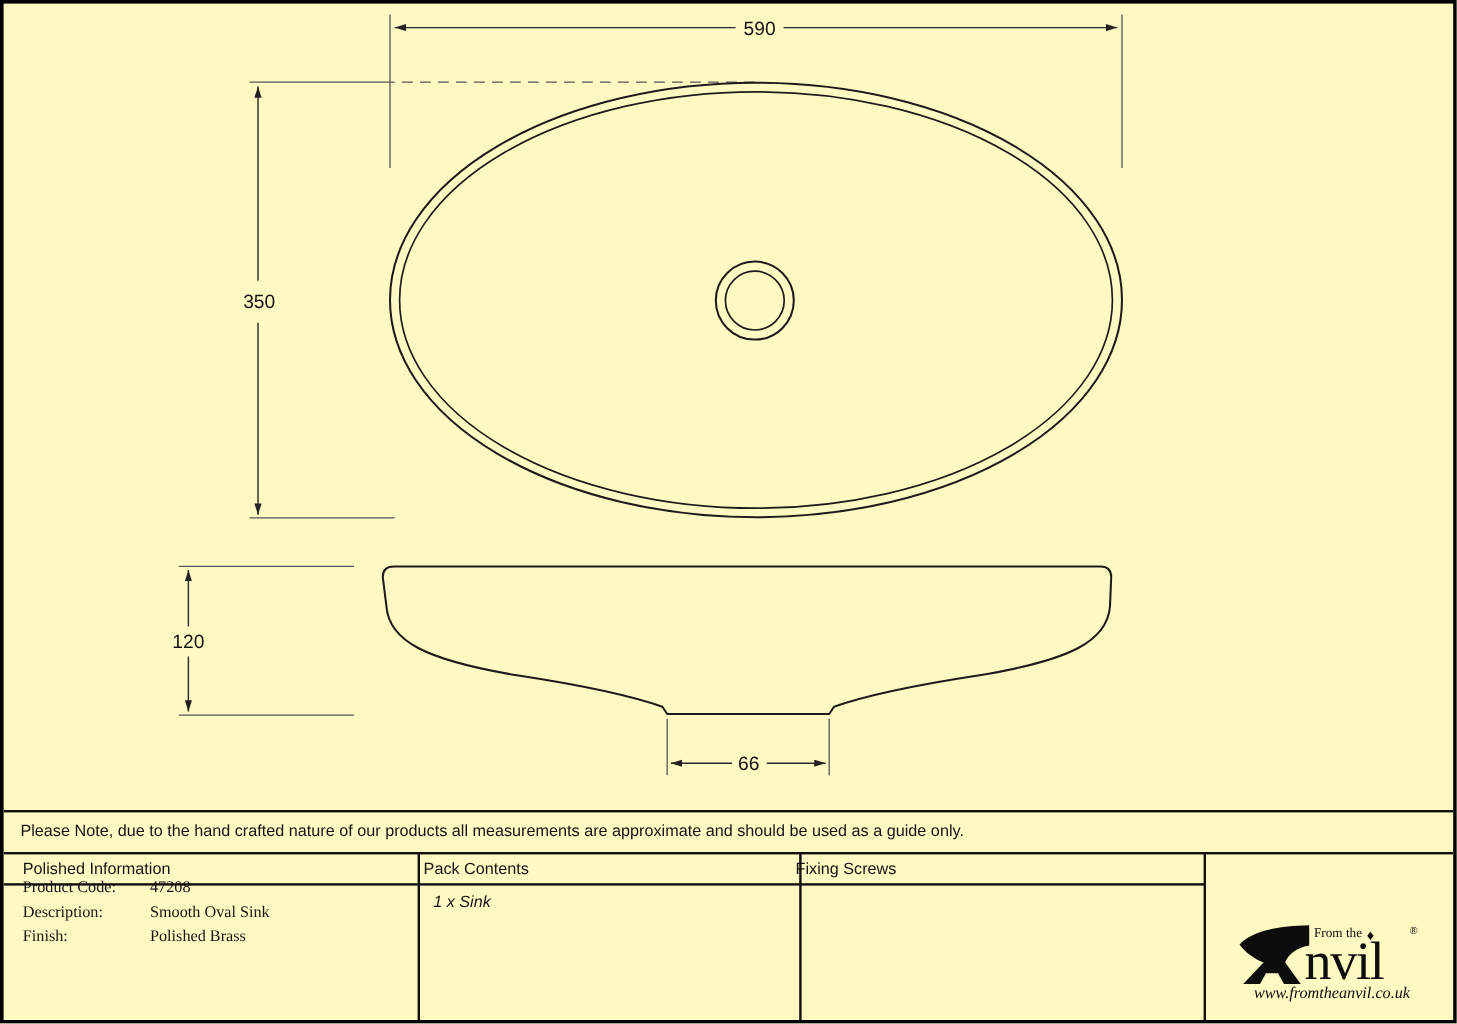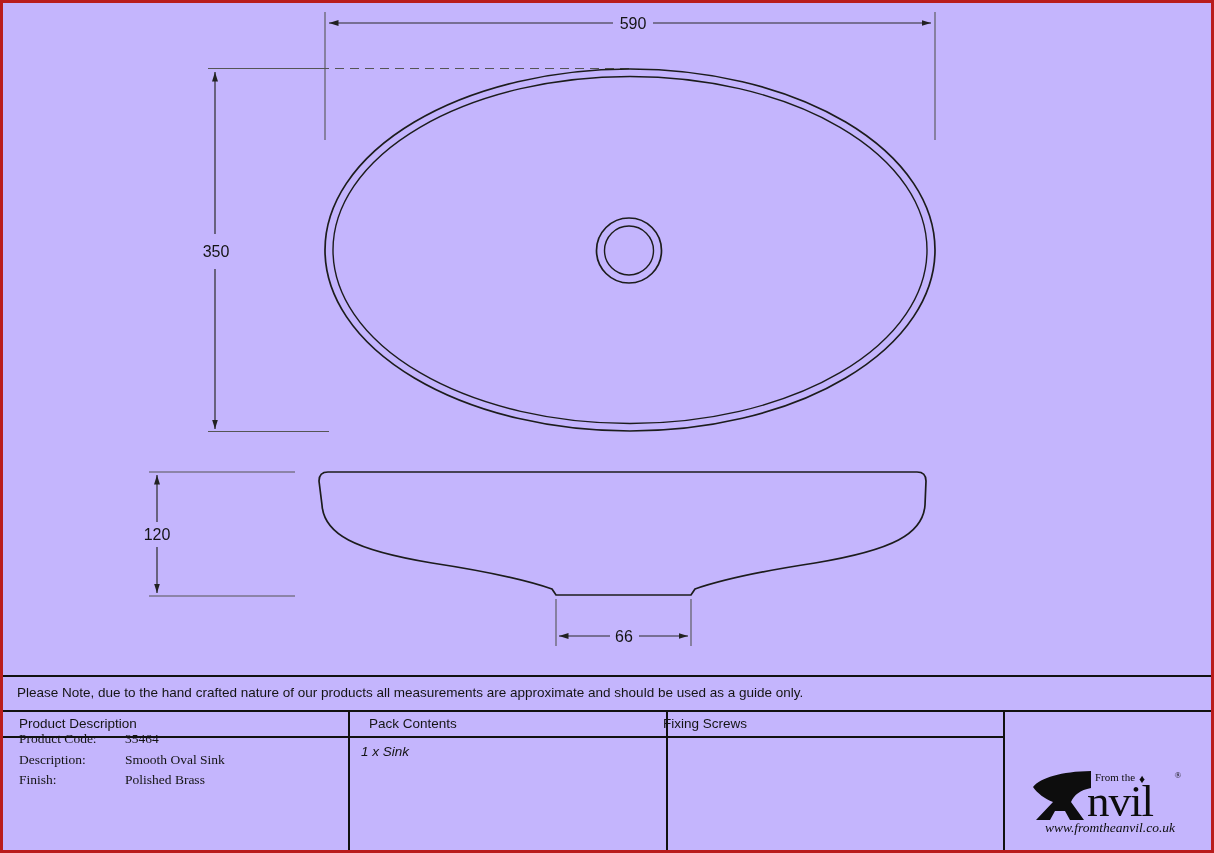--- a/index.html
+++ b/index.html
@@ -1,19 +1,19 @@
 <!DOCTYPE html>
 <html><head>
 <meta charset="utf-8">
 <style>
   * { margin:0; padding:0; box-sizing:border-box; }
   html,body { background:#e8e8e8; }
   .sheet {
     position:relative; width:1214px; height:853px;
-    background:#c4b5fd; border:3px solid #b91c1c;
+    background:#fef9c3; border:3px solid #000000;
     font-family:"Liberation Sans", sans-serif; color:#141414;
     overflow:hidden;
   }
   svg text { font-family:"Liberation Sans", sans-serif; fill:#141414; }
   .drawing { position:absolute; left:0; top:0; }
 
   
   .hline, .vline { position:absolute; background:#111; }
 
   .note-text {
@@ -105,28 +105,28 @@
 
   <div class="hline" style="left:0; right:0; top:672px; height:2px;"></div>
   <div class="hline" style="left:0; right:0; top:707px; height:2px;"></div>
   <div class="hline" style="left:0; width:1002px; top:733px; height:2px;"></div>
   <div class="vline" style="left:345px; top:707px; width:2px; height:146px;"></div>
   <div class="vline" style="left:663px; top:707px; width:2px; height:146px;"></div>
   <div class="vline" style="left:1000px; top:707px; width:2px; height:146px;"></div>
 
   <div class="note-text">Please Note, due to the hand crafted nature of our products all measurements are approximate and should be used as a guide only.</div>
 
-  <div class="th" style="left:16px;">Product Description</div>
-  <div class="th" style="left:366px;">Pack Contents</div>
+  <div class="th" style="left:16px;">Polished Information</div>
+  <div class="th" style="left:350px;">Pack Contents</div>
   <div class="th" style="left:660px;">Fixing Screws</div>
 
   <div class="pi-rows">
     <div class="pi-row">
       <span class="pi-label">Product Code:</span>
-      <span>35464</span>
+      <span>47208</span>
     </div>
     <div class="pi-row">
       <span class="pi-label">Description:</span>
       <span>Smooth Oval Sink</span>
     </div>
     <div class="pi-row">
       <span class="pi-label">Finish:</span>
       <span>Polished Brass</span>
     </div>
   </div>

